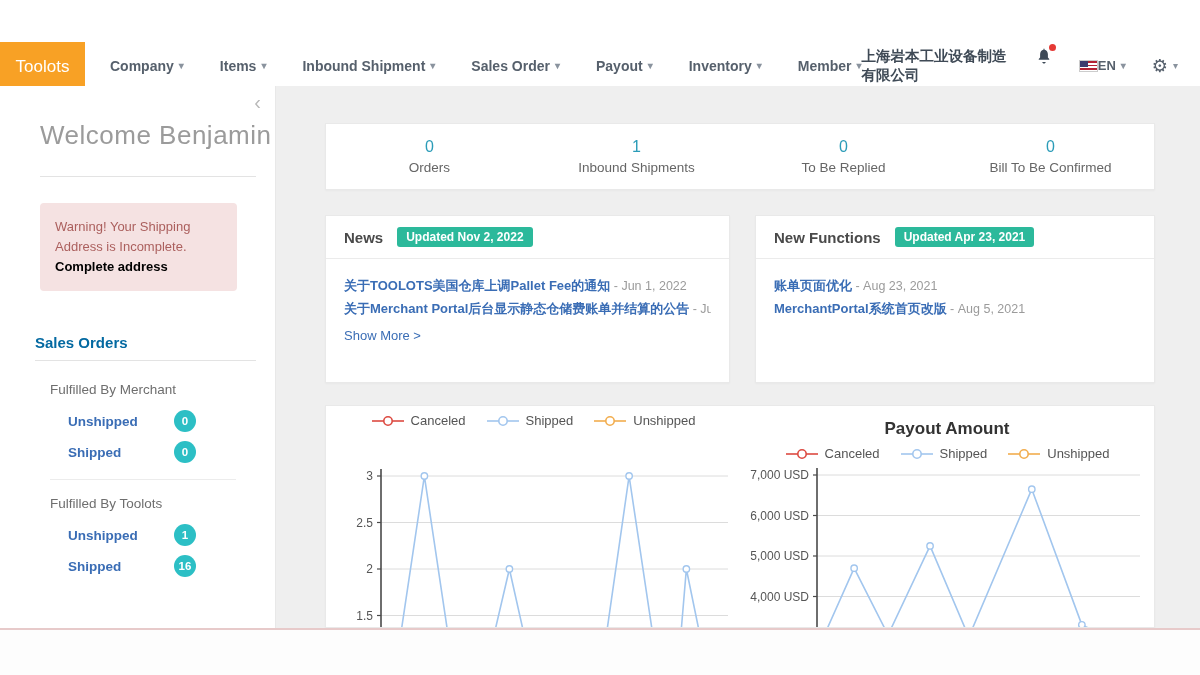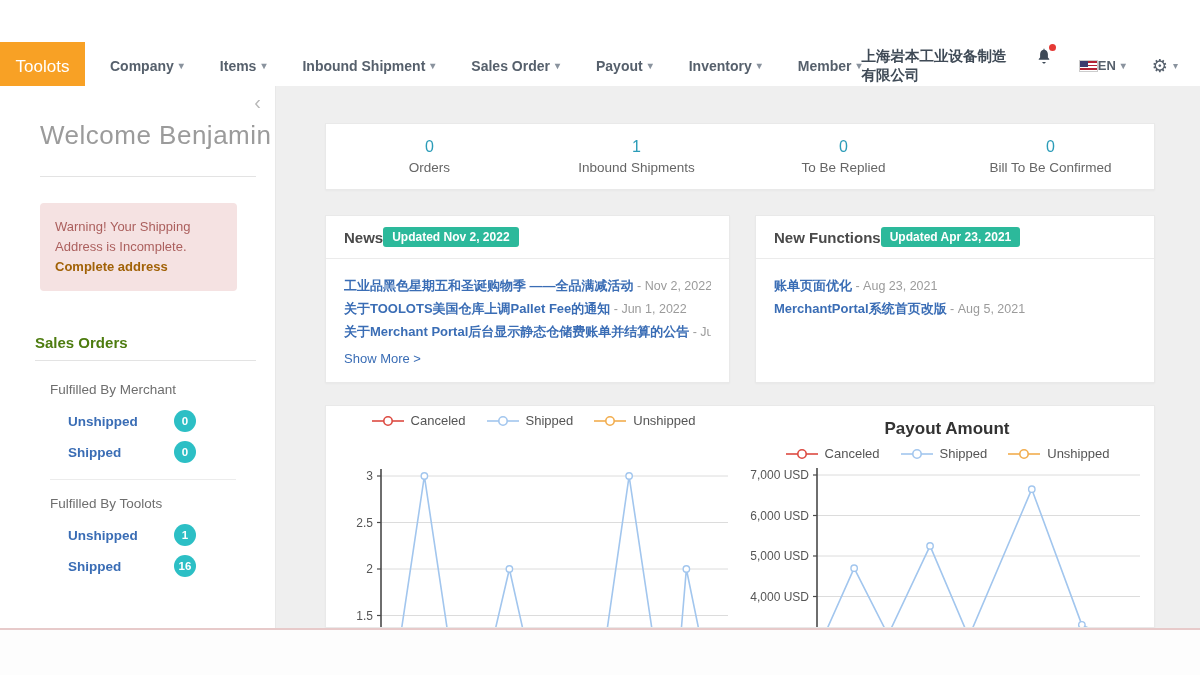--- a/index.html
+++ b/index.html
@@ -25,40 +25,40 @@
             background:repeating-linear-gradient(#b22234 0 1.8px, #fff 1.8px 3.6px); border:0.5px solid #ccc; }
   .usflag::after { content:""; position:absolute; left:0; top:0; width:8px; height:6px; background:#3c3b6e; }
   .gearbtn { font-size:18px; color:#56606c; cursor:pointer; display:flex; align-items:center; }
   
   .sidebar { position:absolute; left:0; top:86px; width:276px; height:542px; background:#fff; border-right:1px solid #e8e8e8; }
   .collapse { position:absolute; right:14px; top:6px; font-size:20px; color:#b9b9b9; cursor:pointer; line-height:1; }
   .welcome { position:absolute; left:40px; top:34px; font-size:26px; font-weight:300; color:#9b9b9b; letter-spacing:.5px; }
   .side-div1 { position:absolute; left:40px; top:90px; width:216px; border-top:1px solid #e3e3e3; }
   .warnbox { position:absolute; left:40px; top:117px; width:197px; background:#f5e2e2; border-radius:4px;
              padding:14px 15px; font-size:13px; color:#ab5f5d; line-height:1.55; }
-  .warnbox a { color:#a16207; font-weight:bold; text-decoration:none; cursor:pointer; display:inline-block; }
-  .so-title { position:absolute; left:35px; top:248px; font-size:15px; font-weight:700; color:#4d7c0f; }
+  .warnbox a { color:#000000; font-weight:bold; text-decoration:none; cursor:pointer; display:inline-block; }
+  .so-title { position:absolute; left:35px; top:248px; font-size:15px; font-weight:700; color:#0369a1; }
   .side-div2 { position:absolute; left:35px; top:274px; width:221px; border-top:1px solid #e3e3e3; }
   .so-groups { position:absolute; left:50px; top:296px; width:186px; }
   .so-group + .so-group { border-top:1px solid #ececec; margin-top:16px; padding-top:16px; }
   .so-group-title { font-size:13.5px; color:#6e6e6e; margin-bottom:13px; }
   .so-row { display:flex; justify-content:space-between; align-items:center; margin:0 0 9px 18px; width:128px; }
   .so-row a { font-size:13.5px; color:#3a6db5; font-weight:600; text-decoration:none; cursor:pointer; }
   .badge { background:#2cbfc5; color:#fff; min-width:22px; height:22px; border-radius:50%;
            font-size:11.5px; font-weight:bold; display:flex; align-items:center; justify-content:center; }
   
   .main-bg { position:absolute; left:276px; top:86px; width:924px; height:542px; background:#efefef; }
   .card { position:absolute; background:#fff; border:1px solid #e9e9e9; box-shadow:0 1px 2px rgba(0,0,0,.03); }
   .stats-card { left:325px; top:123px; width:830px; height:67px; display:flex; align-items:center; }
   .stat { flex:1; text-align:center; }
   .stat-num { font-size:16px; color:#2b9cb8; cursor:pointer; }
   .stat-lbl { font-size:13.5px; color:#666; margin-top:4px; }
   .news-card { left:325px; top:215px; width:405px; height:168px; }
   .nf-card { left:755px; top:215px; width:400px; height:168px; }
-  .panel-head { height:43px; display:flex; align-items:center; padding:0 18px; border-bottom:1px solid #ebebeb; }
+  .panel-head { height:43px; display:flex; align-items:center; gap:14px; padding:0 18px; border-bottom:1px solid #ebebeb; }
   .panel-title { font-size:15px; color:#4a4a4a; font-weight:600; }
   .green-badge { background:#2cb99b; color:#fff; font-size:12px; font-weight:bold; padding:3px 9px; border-radius:3px; }
   .panel-body { padding:15px 18px 0 18px; }
   .item-row { line-height:22px; white-space:nowrap; overflow:hidden; }
   .item-row a { font-size:13px; color:#3a6db5; font-weight:600; text-decoration:none; cursor:pointer; }
   .item-row .date { font-size:12.5px; color:#9b9b9b; }
   .show-more { display:inline-block; margin-top:8px; font-size:13px; color:#3a6db5; text-decoration:none; cursor:pointer; }
   
   .charts-card { left:325px; top:405px; width:830px; height:223px; display:flex; overflow:hidden; }
   .chart { width:50%; position:relative; }
@@ -206,23 +206,20 @@
   </div>
 
 <div class="card news-card">
   <div class="panel-head">
     <span class="panel-title">News</span>
     <span class="green-badge">Updated Nov 2, 2022</span>
   </div>
   <div class="panel-body">
     <div>
 
-        <div class="item-row">
-          <a>工业品黑色星期五和圣诞购物季 ——全品满减活动</a><span class="date"> - Nov 2, 2022</span>
-        </div>
 
         <div class="item-row">
           <a>关于TOOLOTS美国仓库上调Pallet Fee的通知</a><span class="date"> - Jun 1, 2022</span>
         </div>
 
         <div class="item-row">
           <a>关于Merchant Portal后台显示静态仓储费账单并结算的公告</a><span class="date"> - Jun 1, 2022</span>
         </div>
       </div>
     <a class="show-more">Show More &gt;</a>

